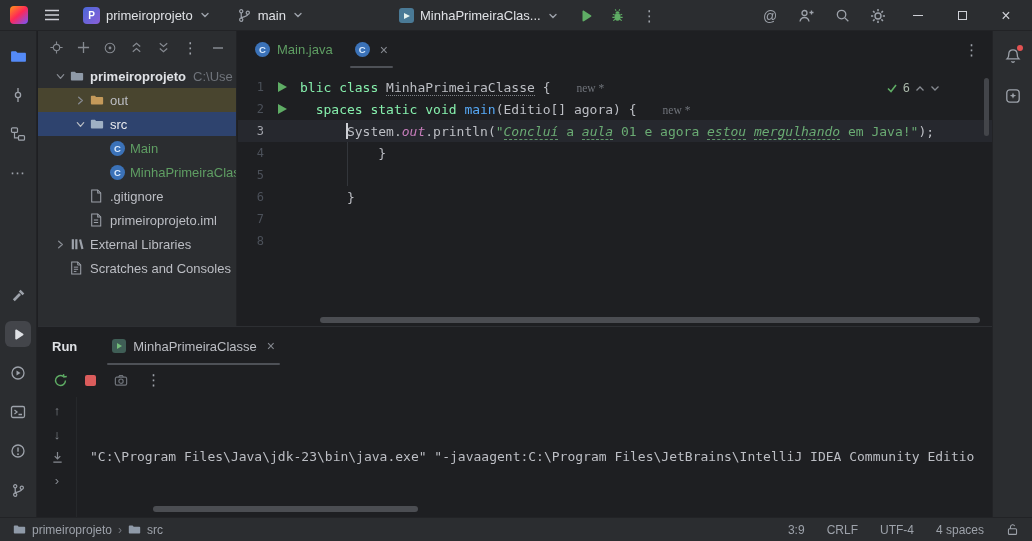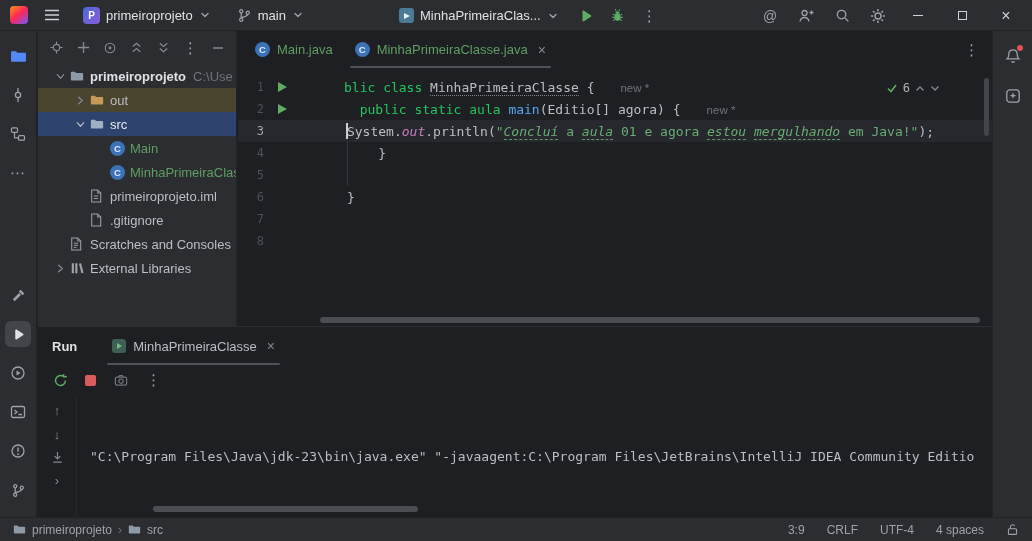--- a/index.html
+++ b/index.html
@@ -78,27 +78,27 @@
   .editor { position:absolute; top:37px; left:0; right:0; bottom:0; padding-top:8px; overflow:hidden;
             font-family:"DejaVu Sans Mono", monospace; font-size:13px; }
   .eline { display:flex; align-items:center; height:22px; }
   .eline.current { background:#26282e; }
   .lnum { width:26px; text-align:right; color:#4b5059; font-size:12px; flex:none; }
   .eline.current .lnum { color:#a1a3ab; }
   .lgut { width:36px; display:flex; justify-content:center; flex:none; }
   .runarrow { width:0; height:0; border-left:9px solid #5fad65; border-top:5.5px solid transparent;
               border-bottom:5.5px solid transparent; cursor:pointer; }
   .lcode { white-space:pre; }
-  .kw { color:#22c55e;margin-left:44px; }
+  .kw { color:#86efac; }
   .cls-decl { color:#bcbec4; border-bottom:1px dotted #7f8288; }
   .fn { color:#56a8f5; }
   .fld { color:#c77dbb; font-style:italic; }
   .str { color:#6aab73; }
   .typo { border-bottom:1px dashed rgba(106,171,115,.85);font-style:italic; }
-  .hint { font-family:Liberation Sans, sans-serif; font-size:11.5px; color:#6f737a; margin-left:26px; }
+  .hint { font-family:Liberation Serif, serif; font-size:11.5px; color:#6f737a; margin-left:26px; }
   .iguide { position:absolute; left:109px; top:74px; height:44px; width:1px; background:#33363b; }
   .caret { position:absolute; left:108px; top:55px; width:1.5px; height:16px; background:#ced0d6; }
   .insp { position:absolute; top:11px; right:46px; display:flex; align-items:center; gap:5px;
           padding:2px 6px; border-radius:8px; color:#9fb3a2; }
   .insp-num { color:#a9b7a9; font-size:12px; }
   .evs { position:absolute; right:3px; top:10px; width:5px; height:58px; background:#43454a; border-radius:3px; }
   .ehs { position:absolute; left:62px; right:12px; bottom:3px; height:6px; }
   .ehs-thumb { position:absolute; left:20px; right:0; height:6px; background:#4b4d52; border-radius:3px; }
 
   
@@ -397,94 +397,93 @@
         <span class="tico">
             <span class="cicon">C</span>
           </span>
         <span class="tlab vcs-added">MinhaPrimeiraClasse</span>
       </div>
       <div class="trow lv1">
         <span class="tchev"></span>
         <span class="tico" style="color:#9da2aa;">
             <svg width="12" height="14" viewBox="0 0 14 16">
               <path d="M2 1h7l3.5 3.5V15H2z" fill="none" stroke="currentColor" stroke-width="1.2"></path>
-              <path d="M9 1v3.5h3.5M4.5 8h5M4.5 11h5" fill="none" stroke="currentColor" stroke-width="1.2"></path>
-            </svg>
-          </span>
-        <span class="tlab">primeiroprojeto.iml</span>
+              <path d="M9 1v3.5h3.5" fill="none" stroke="currentColor" stroke-width="1.2"></path>
+            </svg>
+          </span>
+        <span class="tlab">.gitignore</span>
       </div>
       <div class="trow lv1">
         <span class="tchev"></span>
         <span class="tico" style="color:#9da2aa;">
             <svg width="12" height="14" viewBox="0 0 14 16">
               <path d="M2 1h7l3.5 3.5V15H2z" fill="none" stroke="currentColor" stroke-width="1.2"></path>
-              <path d="M9 1v3.5h3.5" fill="none" stroke="currentColor" stroke-width="1.2"></path>
-            </svg>
-          </span>
-        <span class="tlab">.gitignore</span>
+              <path d="M9 1v3.5h3.5M4.5 8h5M4.5 11h5" fill="none" stroke="currentColor" stroke-width="1.2"></path>
+            </svg>
+          </span>
+        <span class="tlab">primeiroprojeto.iml</span>
+      </div>
+      <div class="trow lv0">
+        <span class="tchev">
+            <svg width="11" height="11" viewBox="0 0 12 12">
+              <path d="M4 2.5L8 6l-4 3.5" fill="none" stroke="#868a91" stroke-width="1.4" stroke-linecap="round" stroke-linejoin="round"></path>
+            </svg>
+          </span>
+        <span class="tico" style="color:#9da2aa;">
+            <svg width="14" height="14" viewBox="0 0 16 16">
+              <path d="M2 2.5h2.5V14H2zM6 2.5h2.5V14H6z" fill="currentColor"></path>
+              <path d="M10.3 3.2l2.4-.6 2.7 10.8-2.4.6z" fill="currentColor"></path>
+            </svg>
+          </span>
+        <span class="tlab">External Libraries</span>
       </div>
       <div class="trow lv0">
         <span class="tchev"></span>
         <span class="tico" style="color:#9da2aa;">
             <svg width="12" height="14" viewBox="0 0 14 16">
               <path d="M2 1h7l3.5 3.5V15H2z" fill="none" stroke="currentColor" stroke-width="1.2"></path>
               <path d="M9 1v3.5h3.5M4.5 7h5M4.5 9.5h5M4.5 12h3" fill="none" stroke="currentColor" stroke-width="1.1"></path>
             </svg>
           </span>
         <span class="tlab">Scratches and Consoles</span>
       </div>
-      <div class="trow lv0">
-        <span class="tchev">
-            <svg width="11" height="11" viewBox="0 0 12 12">
-              <path d="M4 2.5L8 6l-4 3.5" fill="none" stroke="#868a91" stroke-width="1.4" stroke-linecap="round" stroke-linejoin="round"></path>
-            </svg>
-          </span>
-        <span class="tico" style="color:#9da2aa;">
-            <svg width="14" height="14" viewBox="0 0 16 16">
-              <path d="M2 2.5h2.5V14H2zM6 2.5h2.5V14H6z" fill="currentColor"></path>
-              <path d="M10.3 3.2l2.4-.6 2.7 10.8-2.4.6z" fill="currentColor"></path>
-            </svg>
-          </span>
-        <span class="tlab">External Libraries</span>
-      </div>
     </div>
   </aside>
 
   <section class="editor-zone">
     <div class="tabbar">
       <div class="etab">
         <span>
             <span class="cicon">C</span>
           </span>
         <span>Main.java</span>
       </div>
       <div class="etab active">
         <span>
             <span class="cicon">C</span>
           </span>
-        <span>MinhaPrimeiraClasse.java</span>
         <span class="tab-close">×</span>
       </div>
       <span class="tabbar-more dots">⋮</span>
     </div>
 
     <div class="editor">
       <div class="eline">
         <span class="lnum">1</span>
         <span class="lgut">
             <span class="runarrow"></span>
           </span>
         <span class="lcode"><span class="kw">blic class </span><span class="cls-decl">MinhaPrimeiraClasse</span><span> {</span><span class="hint">new *</span></span>
       </div>
       <div class="eline">
         <span class="lnum">2</span>
         <span class="lgut">
             <span class="runarrow"></span>
           </span>
-        <span class="lcode"><span>  </span><span class="kw">public static aula </span><span class="fn">main</span><span>(</span><span>Editio</span><span>[] </span><span>agora</span><span>) {</span><span class="hint">new *</span></span>
+        <span class="lcode"><span>  </span><span class="kw">spaces static void </span><span class="fn">main</span><span>(</span><span>Editio</span><span>[] </span><span>agora</span><span>) {</span><span class="hint">new *</span></span>
       </div>
       <div class="eline current">
         <span class="lnum">3</span>
         <span class="lgut"></span>
         <span class="lcode"><span>      </span><span>System</span><span>.</span><span class="fld">out</span><span>.</span><span>println</span><span>(</span><span class="str">"</span><span class="str typo">Concluí</span><span class="str"> a </span><span class="str typo">aula</span><span class="str"> 01 e agora </span><span class="str typo">estou</span><span class="str"> </span><span class="str typo">mergulhando</span><span class="str"> em Java!</span><span class="str">"</span><span>);</span></span>
       </div>
       <div class="eline">
         <span class="lnum">4</span>
         <span class="lgut"></span>
         <span class="lcode"><span>          </span><span>}</span></span>

